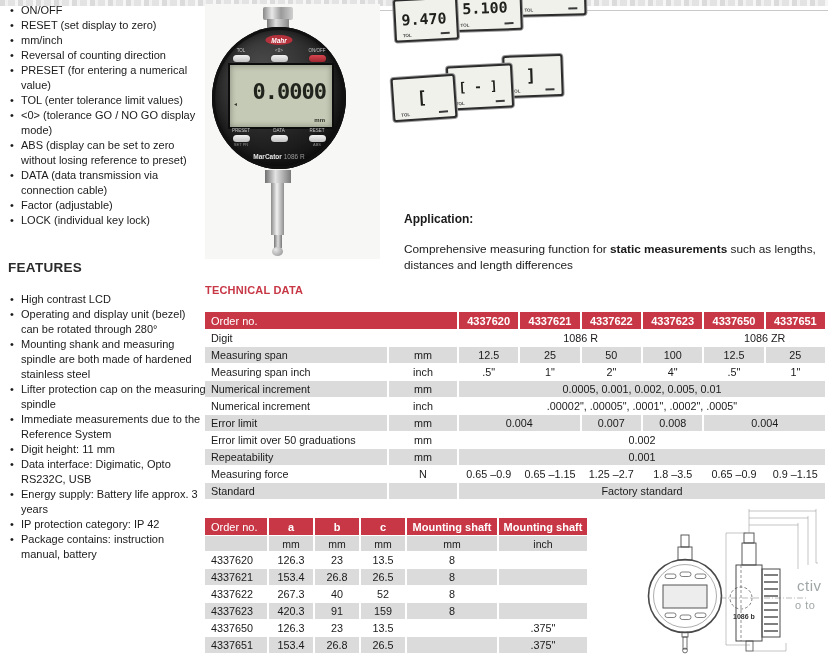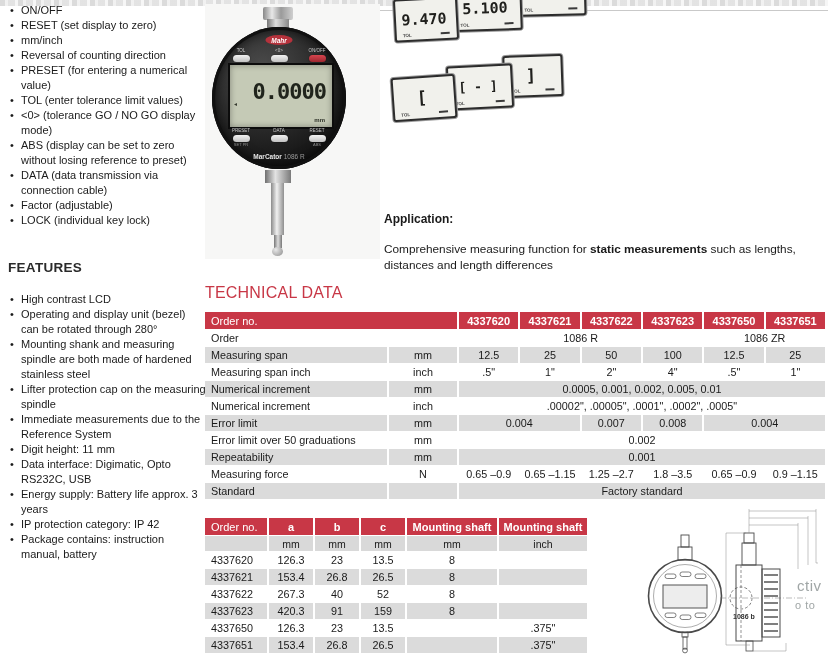--- a/index.html
+++ b/index.html
@@ -58,25 +58,25 @@
     background:linear-gradient(90deg,#777,#ddd 50%,#777);}
   .spindle-tip{position:absolute;left:67px;top:243px;width:11px;height:9px;border-radius:50%;
     background:radial-gradient(circle at 35% 30%,#e8e8e8,#8c8c8c);}
   
   .card{position:absolute;background:#f1f1ec;border:2px solid #2c2c2c;border-radius:3px;box-shadow:0 0 0 1px #9a9a9a;}
   .card .cval{position:absolute;left:0;right:4px;top:50%;transform:translateY(-54%);
     text-align:center;font-family:"DejaVu Sans Mono",monospace;font-weight:bold;color:#20201d;}
   .card .ccap{position:absolute;left:6px;bottom:2px;font-size:4.5px;font-weight:bold;color:#444;}
   .card .cdash{position:absolute;right:7px;bottom:4px;width:9px;height:2px;background:#3a3a3a;}
   
-  .application{position:absolute;left:384px;top:212px;width:424px;}
+  .application{position:absolute;left:404px;top:212px;width:424px;}
   .app-title{font-size:12px;font-weight:bold;}
   .app-text{margin:15px 0 0;font-size:11.8px;line-height:16px;}
   
-  .tech-heading{position:absolute;left:205px;top:284px;font-size:16px;font-weight:normal;color:#C83746;letter-spacing:.2px;}
+  .tech-heading{position:absolute;left:205px;top:284px;font-size:11px;font-weight:bold;color:#C83746;letter-spacing:.2px;}
   #table1{position:absolute;left:205px;top:312px;width:620px;}
   .t1row{display:grid;grid-template-columns:182px 68px repeat(6,1fr);gap:2px;margin-bottom:1px;}
   #table2{position:absolute;left:205px;top:518px;width:382px;}
   .t2row{display:grid;grid-template-columns:62px 44px 44px 44px 90px 88px;gap:2px;margin-bottom:1px;}
   .cell{height:16px;display:flex;align-items:center;justify-content:center;font-size:10.8px;background:#fff;overflow:hidden;white-space:nowrap;}
   .row-shade .cell{background:#DBDBDB;}
   .row-header .cell{background:#C83746;color:#fff;font-weight:bold;height:17px;font-size:11px;}
   .row-units .cell{background:#d9d9d9;height:15px;font-size:10.5px;}
   .cell.lbl{justify-content:flex-start;padding-left:6px;font-weight:normal;}
   .cell.plain{font-weight:normal;}
@@ -209,21 +209,21 @@
     <div class="t1row row-header">
       <div class="cell lbl" style="grid-column: span 2;">Order no.</div>
       <div class="cell">4337620</div>
       <div class="cell">4337621</div>
       <div class="cell">4337622</div>
       <div class="cell">4337623</div>
       <div class="cell">4337650</div>
       <div class="cell">4337651</div>
     </div>
     <div class="t1row">
-      <div class="cell lbl">Order</div>
+      <div class="cell lbl">Digit</div>
       <div class="cell plain"></div>
       <div class="cell plain" style="grid-column: span 4;">1086 R</div>
       <div class="cell plain" style="grid-column: span 2;">1086 ZR</div>
     </div>
     <div class="t1row row-shade">
       <div class="cell lbl">Measuring span</div>
       <div class="cell plain">mm</div>
       <div class="cell plain">12.5</div>
       <div class="cell plain">25</div>
       <div class="cell plain">50</div>

